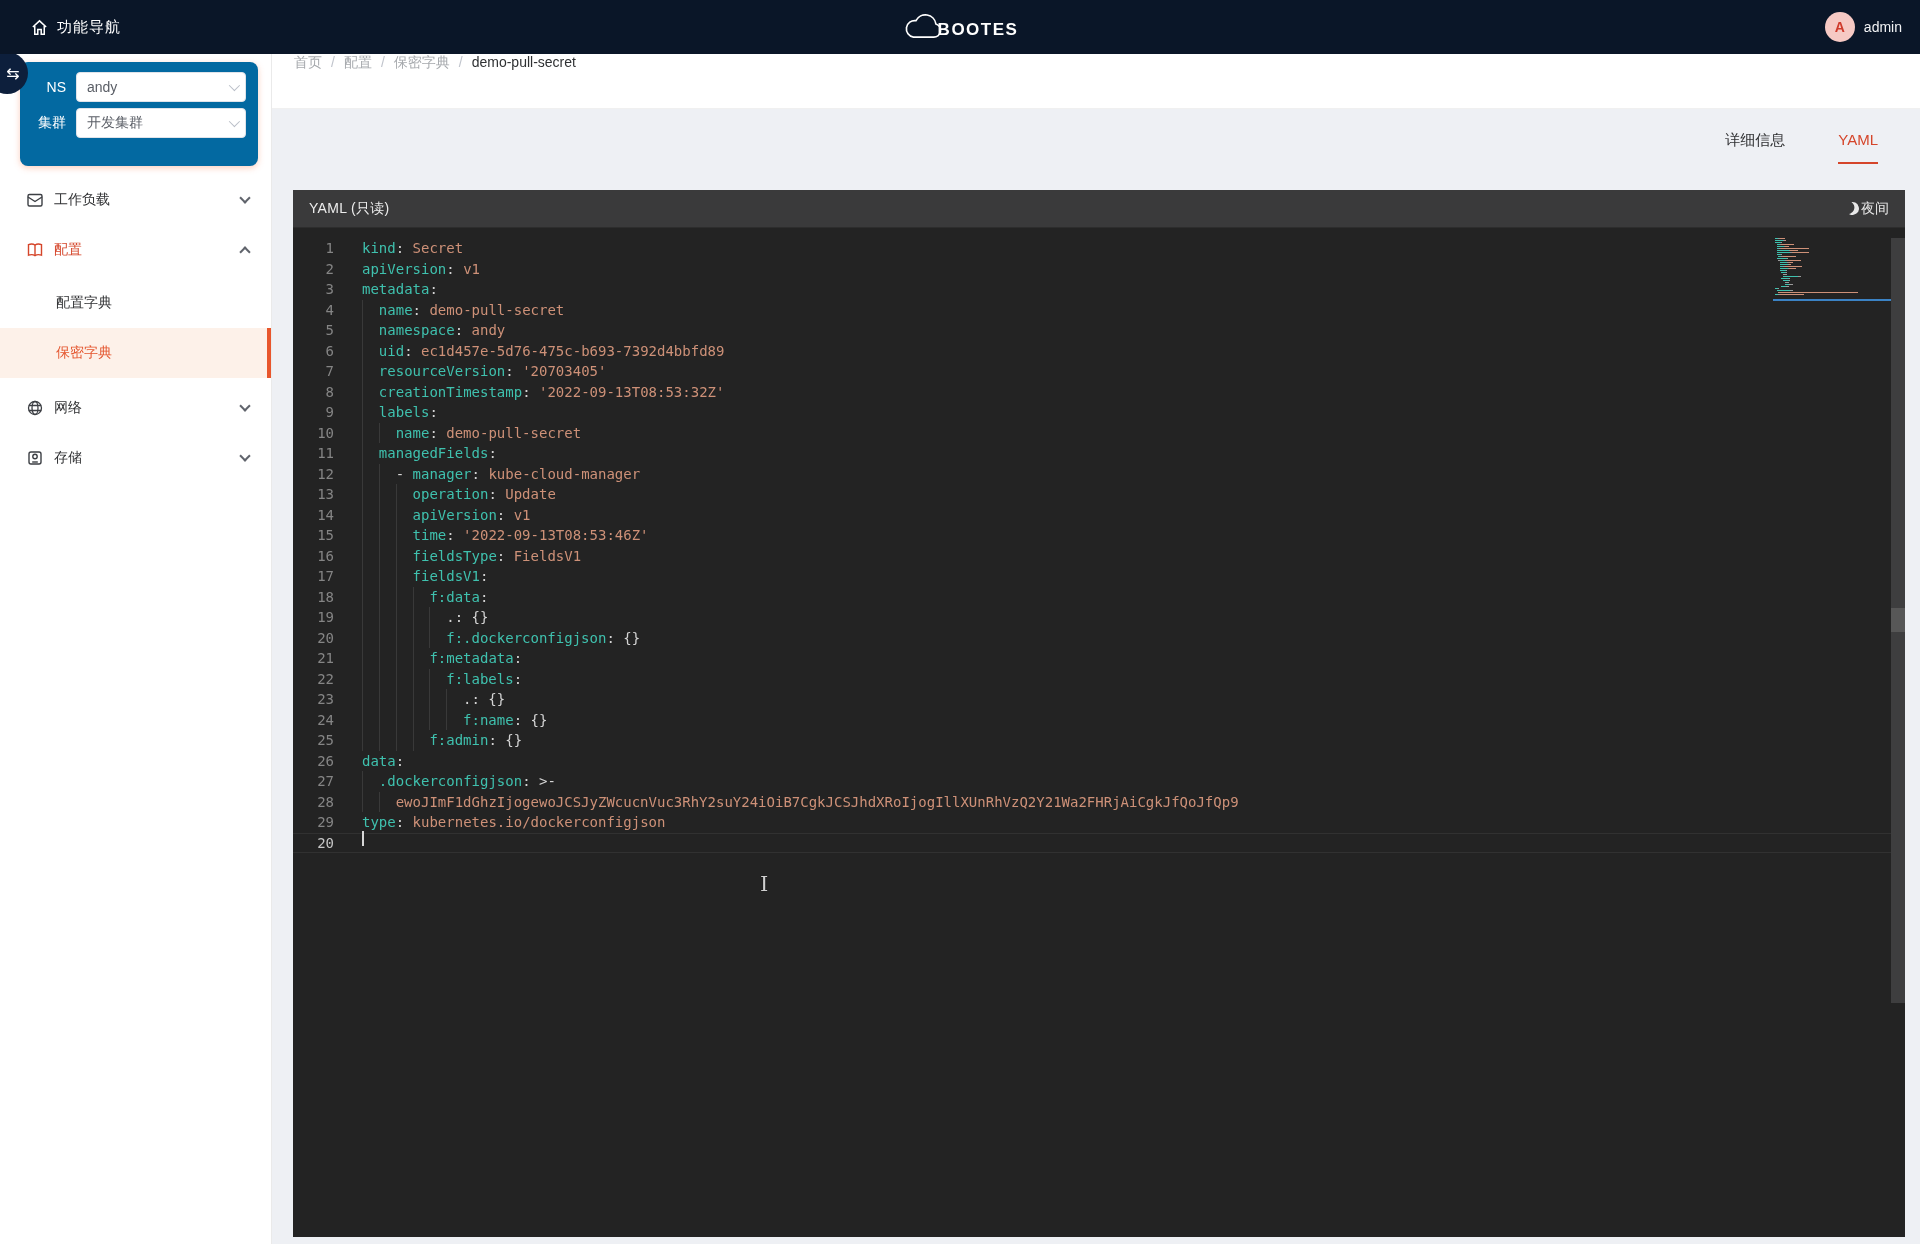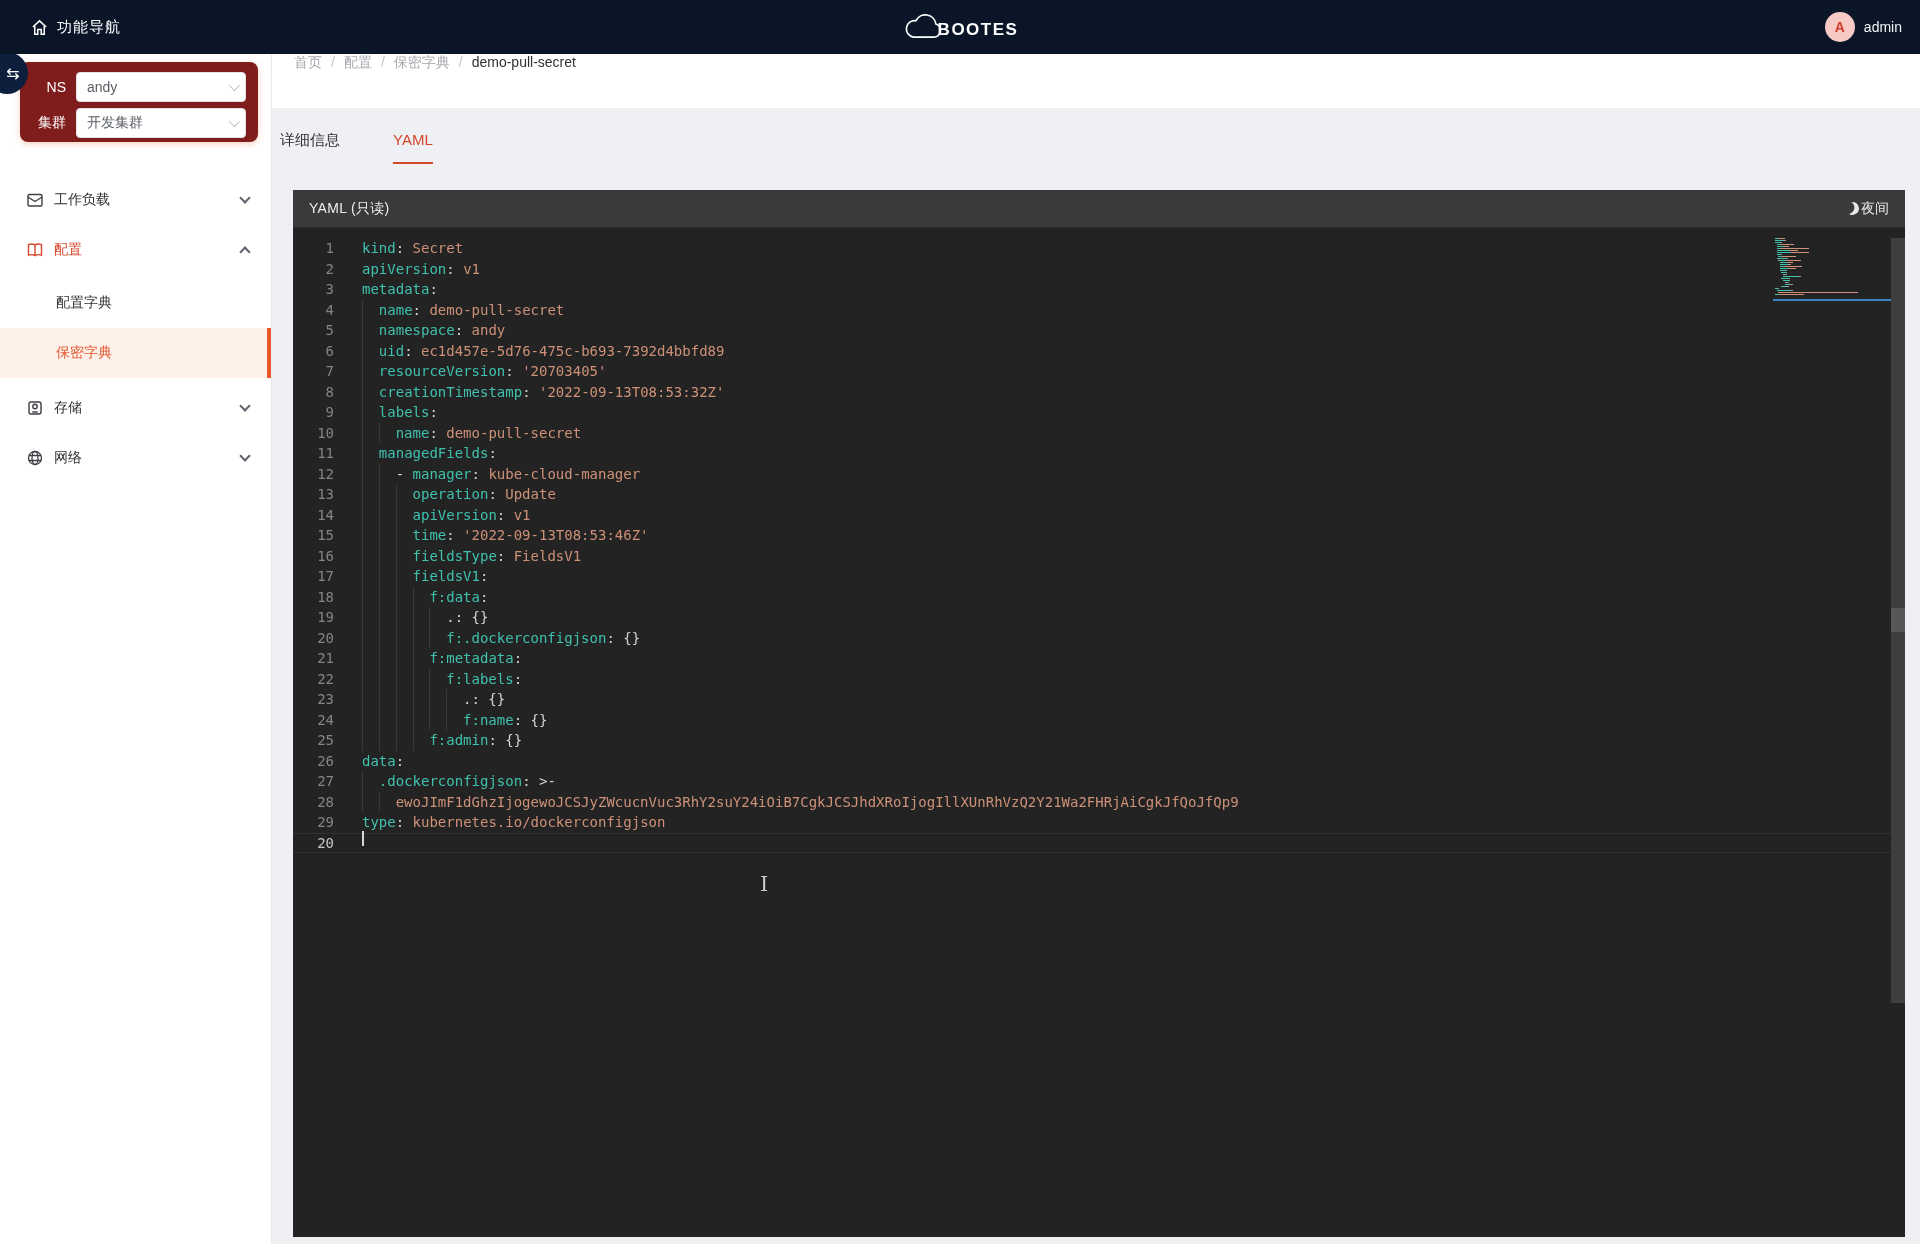--- a/index.html
+++ b/index.html
@@ -18,22 +18,22 @@
   .avatar { width:30px; height:30px; border-radius:50%; background:#f6c9c4; color:#cf3a2b;
     font-weight:bold; font-size:14px; display:flex; align-items:center; justify-content:center; }
   .user-name { font-size:14px; color:#f2f3f5; }
 
   
   .sidebar { position:absolute; left:0; top:54px; width:272px; height:1190px;
     background:#ffffff; border-right:1px solid #eaeaea; z-index:20; }
   .collapse-btn { position:absolute; left:-14px; top:-2px; width:42px; height:42px; border-radius:50%;
     background:#0d1f3c; color:#fff; display:flex; align-items:center; justify-content:center;
     font-size:16px; padding-left:12px; z-index:5; cursor:pointer; }
-  .ns-panel { position:absolute; left:20px; top:8px; width:238px; height:80px;
-    background:#7f1d1d; border-radius:8px; padding:10px 12px 10px 14px;
+  .ns-panel { position:absolute; left:20px; top:8px; width:238px; height:104px;
+    background:#0369a1; border-radius:8px; padding:10px 12px 10px 14px;
     box-shadow:0 2px 6px rgba(245,120,74,.35); }
   .ns-row { display:flex; align-items:center; height:30px; margin-bottom:6px; }
   .ns-label { width:42px; text-align:right; color:#fff; font-size:14px; padding-right:10px; flex:none; }
   .select { flex:1; height:30px; background:#fff; border:1px solid #e0e3e9; border-radius:4px;
     display:flex; align-items:center; padding:0 8px 0 10px; font-size:14px; color:#5a5e66; cursor:pointer; }
   .select .sel-text { flex:1; white-space:nowrap; overflow:hidden; }
   .chev { width:8px; height:8px; border-right:1.6px solid #b9bec7; border-bottom:1.6px solid #b9bec7;
     transform:rotate(45deg) translateY(-2px); flex:none; }
   .menu { position:absolute; left:0; top:116px; width:100%; }
   .menu-item { height:40px; display:flex; align-items:center; padding:0 22px 0 26px;
@@ -50,21 +50,21 @@
   .submenu-item.active::after { content:""; position:absolute; right:0; top:0; width:4px; height:100%; background:#e8562c; }
 
   
   .main { position:absolute; left:272px; top:54px; width:1648px; height:1190px; background:#eef0f4; }
   .crumb-bar { height:55px; background:#fff; display:flex; padding-left:22px;
     border-bottom:1px solid #f0f0f0; }
   .crumb { font-size:14px; color:#a6a9ad; cursor:pointer; }
   .crumb.last { color:#2f3133; cursor:default; }
   .crumb-sep { font-size:14px; color:#c0c4cc; margin:0 9px; }
 
-  .tabs { display:flex; padding-left:8px; margin-top:22px; }
+  .tabs { display:flex; padding-left:8px; margin-top:22px;justify-content:flex-end; }
   .tab { font-size:15px; color:#303133; margin-right:42px; padding-bottom:14px; position:relative; cursor:pointer; }
   .tab.active { color:#d5452a;margin-left:11px; }
   .tab.active::after { content:""; position:absolute; left:0; right:0; bottom:0; height:2px; background:#d5452a; }
 
   
   .card { position:absolute; left:21px; top:136px; width:1612px; height:1047px; background:#232323; }
   .card-header { height:38px; background:#3a3a3b; display:flex; align-items:center;
     padding:0 16px; color:#ececec; font-size:14px; border-bottom:1px solid #2d2d2d; }
   .card-title { flex:1; letter-spacing:.3px; }
   .theme-toggle { display:flex; align-items:center; gap:2px; cursor:pointer; color:#e8e8e8; }
@@ -173,39 +173,39 @@
       <div class="submenu-item">
         <span>配置字典</span>
       </div>
       <div class="submenu-item active">
         <span>保密字典</span>
       </div>
     </div>
 
     <div class="menu-item">
       <span class="mi-icon">
+        <svg width="18" height="18" viewBox="0 0 18 18" fill="none" stroke="#3c3f44" stroke-width="1.3">
+          <circle cx="9" cy="9" r="6.5"></circle>
+            <ellipse cx="9" cy="9" rx="3" ry="6.5"></ellipse>
+          <path d="M2.8 6.5 H15.2 M2.8 11.5 H15.2"></path>
+        </svg>
+      </span>
+      <span class="mi-label">网络</span>
+      <span class="mi-chev"></span>
+    </div>
+
+    <div class="menu-item">
+      <span class="mi-icon">
         <svg width="18" height="18" viewBox="0 0 18 18" fill="none" stroke="#3c3f44" stroke-width="1.4">
           <rect x="3" y="3" width="12" height="12" rx="2"></rect>
             <circle cx="9" cy="7.5" r="2.2"></circle>
             <path d="M6.2 13 H11.8"></path>
         </svg>
       </span>
       <span class="mi-label">存储</span>
-      <span class="mi-chev"></span>
-    </div>
-
-    <div class="menu-item">
-      <span class="mi-icon">
-        <svg width="18" height="18" viewBox="0 0 18 18" fill="none" stroke="#3c3f44" stroke-width="1.3">
-          <circle cx="9" cy="9" r="6.5"></circle>
-            <ellipse cx="9" cy="9" rx="3" ry="6.5"></ellipse>
-          <path d="M2.8 6.5 H15.2 M2.8 11.5 H15.2"></path>
-        </svg>
-      </span>
-      <span class="mi-label">网络</span>
       <span class="mi-chev"></span>
     </div>
   </div>
 </div>
 
 <div class="main">
   <div class="crumb-bar">
     <span class="crumb">首页</span>
     <span class="crumb-sep">/</span>
     <span class="crumb">配置</span>

